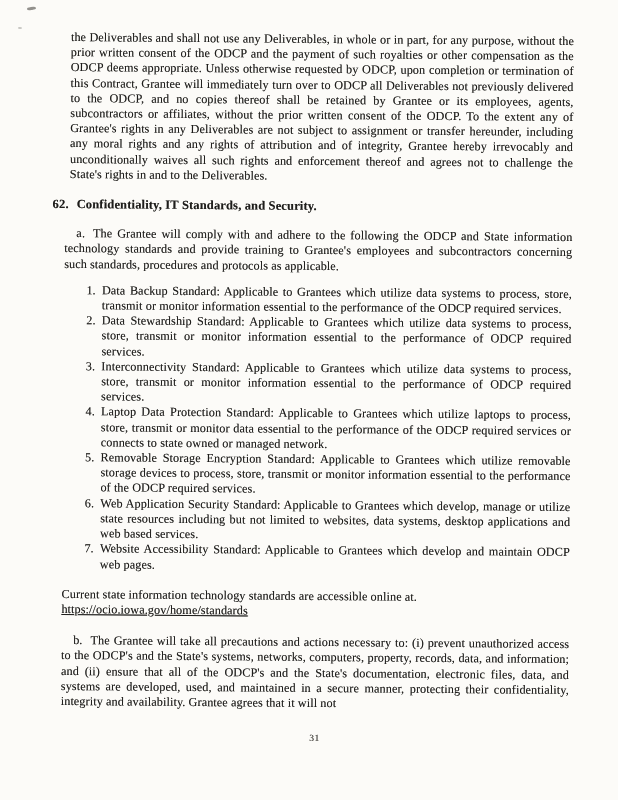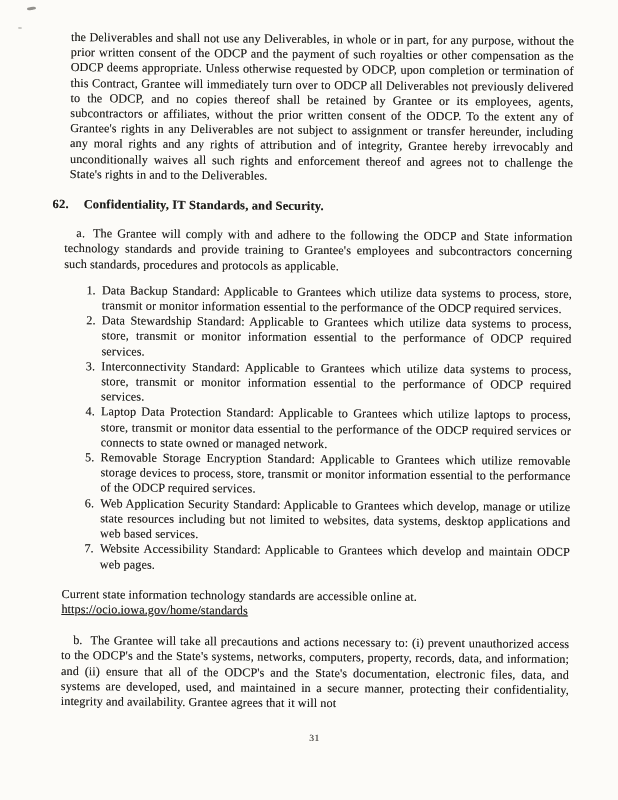--- a/index.html
+++ b/index.html
@@ -27,21 +27,21 @@
   }
   p { margin: 0; }
   .justify { text-align: justify; }
   .intro { margin-left: 5px; }
   .heading {
     margin: 15px 0 0 -12px;
     font-size: 12.5px;
     font-weight: bold;
     letter-spacing: 0.15px;
   }
-  .heading .num { margin-right: 15px; }
+  .heading .num { margin-right: 8px; }
   .clause { margin-top: 14px; text-indent: 12px; }
   .clause .clause-label { padding-right: 8px; }
   .standards {
     margin: 11px 0 0 0;
     padding-left: 35px;
   }
   .standards li {
     padding-left: 3px;
     text-align: justify;
   }

